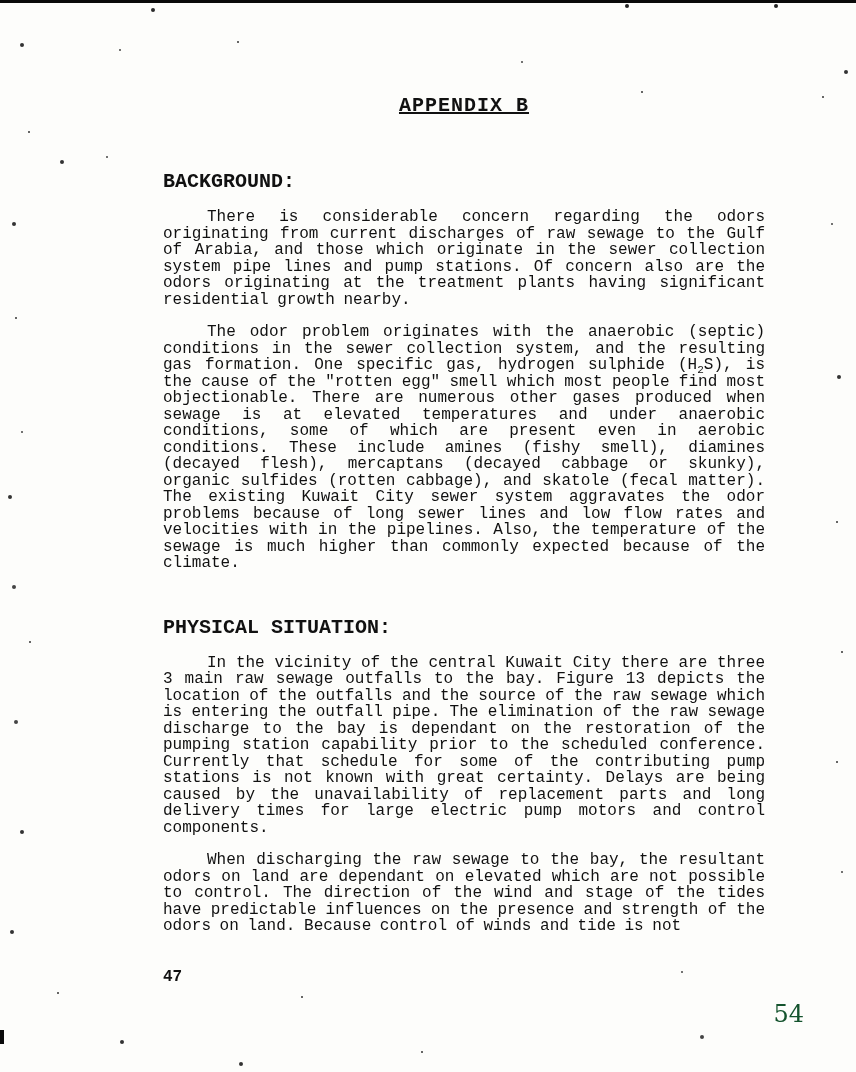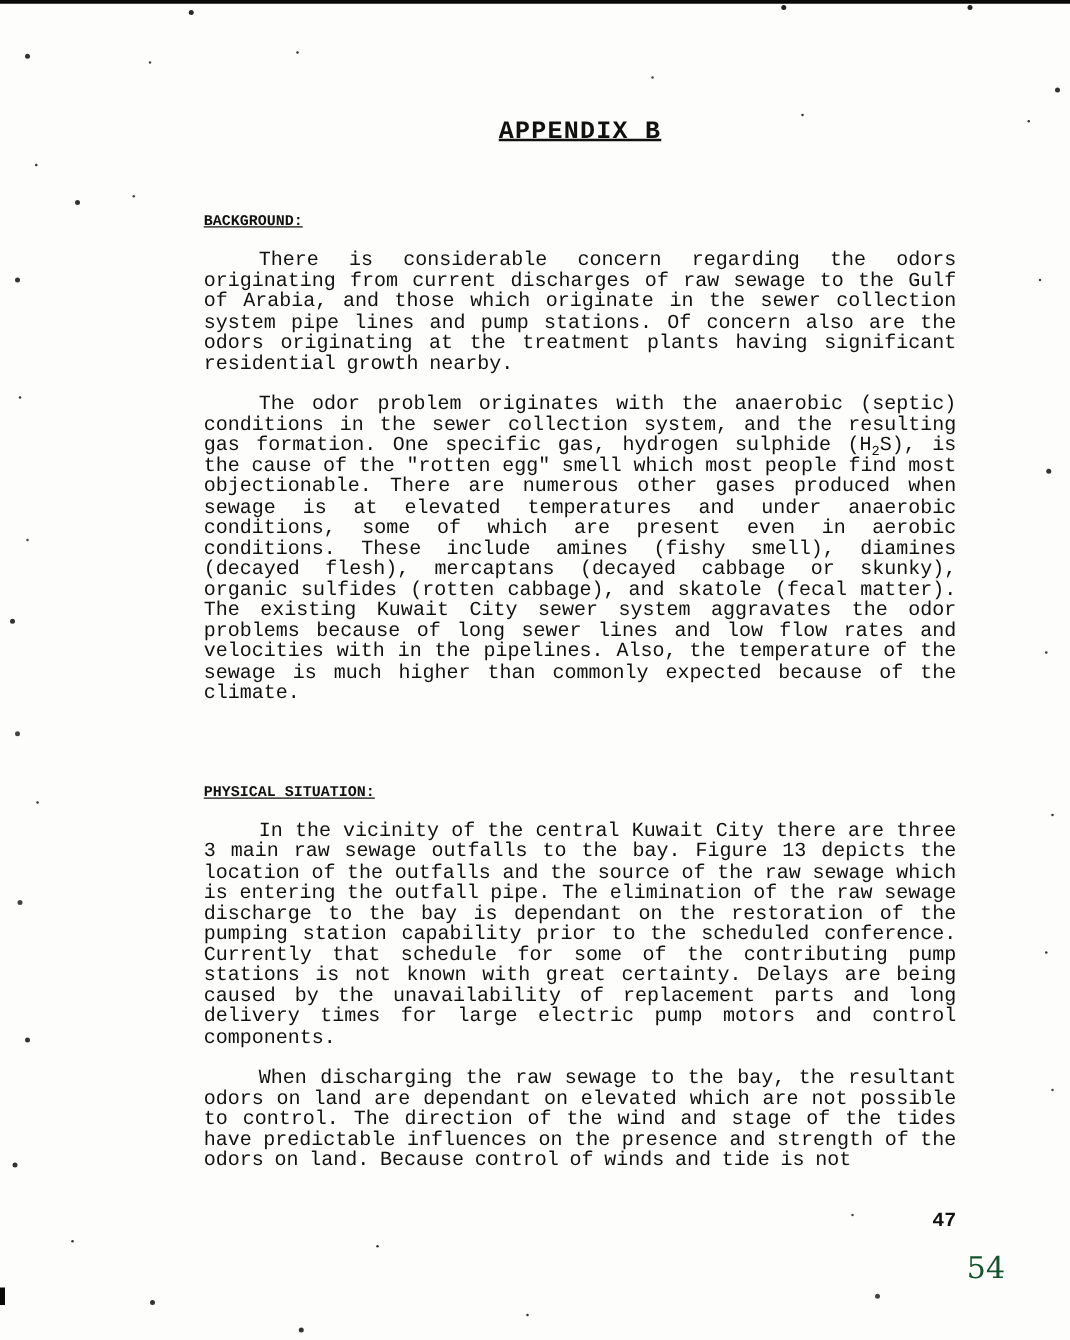--- a/index.html
+++ b/index.html
@@ -48,43 +48,42 @@
   .doc-subtitle{
     margin-top:16px;
     text-align:center;
     font-weight:bold;
     font-size:16px;
     letter-spacing:1px;
     text-decoration:underline;
   }
   .section-heading{
     font-weight:bold;
-    font-size:12px;
-    text-decoration:underline;
+    font-size:20px;
     margin:0;
   }
   .heading-background{margin-top:53px;}
-  .heading-physical{margin-top:64px;}
+  .heading-physical{margin-top:44px;}
   p.para{
     margin:16px 0 0 0;
     font-size:16px;
     font-weight:normal;
     line-height:16.5px;
     text-align:justify;
     text-indent:44px;
     word-spacing:-1px;
   }
   p.para sub{
     font-size:11px;
     line-height:0;
   }
   .page-number{
     position:absolute;
     left:163px;top:968px;width:602px;
-    text-align:right;
+    text-align:left;
     font-size:16px;
     font-weight:bold;
   }
   .stamp-number{
     position:absolute;
     right:52px;top:1000px;
     font-family:"DejaVu Serif", serif;
     font-size:24px;
     color:#14532d;
   }

